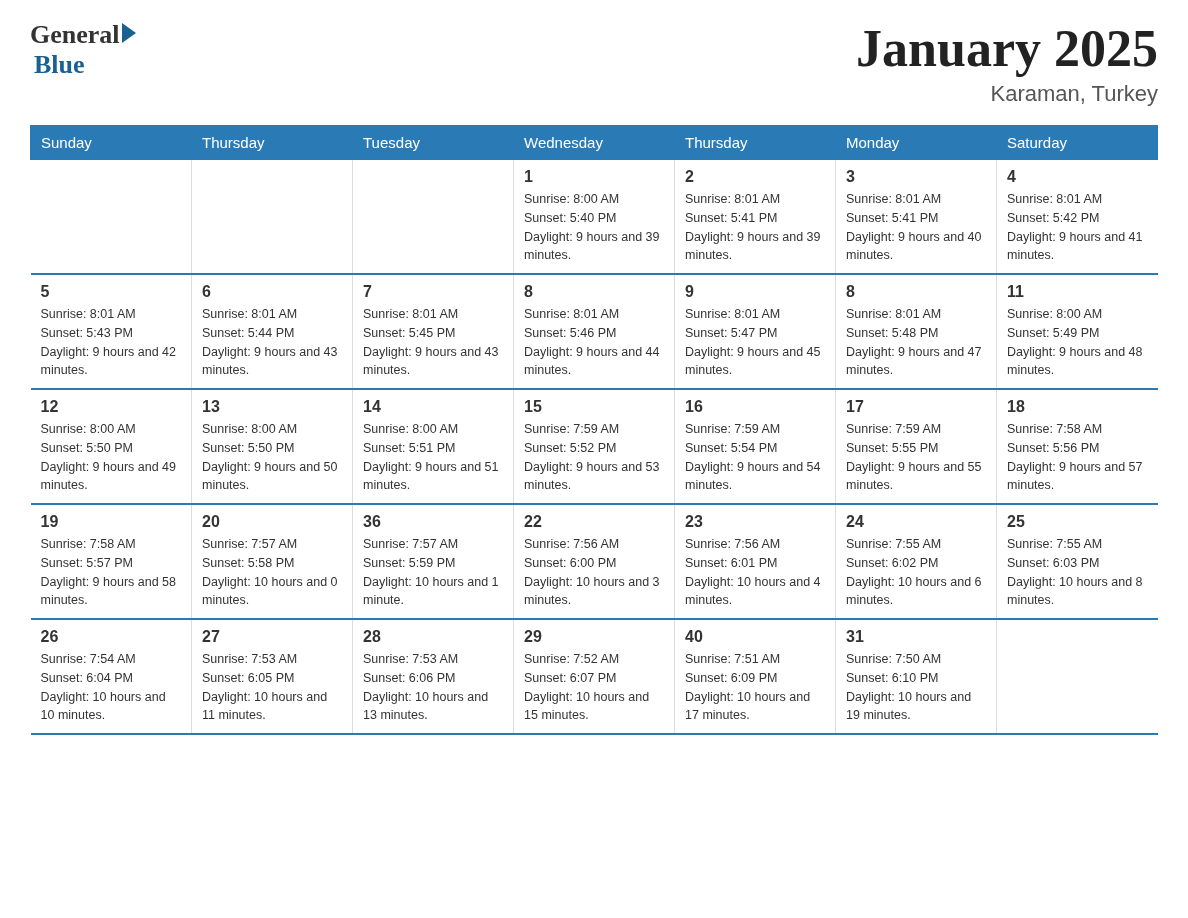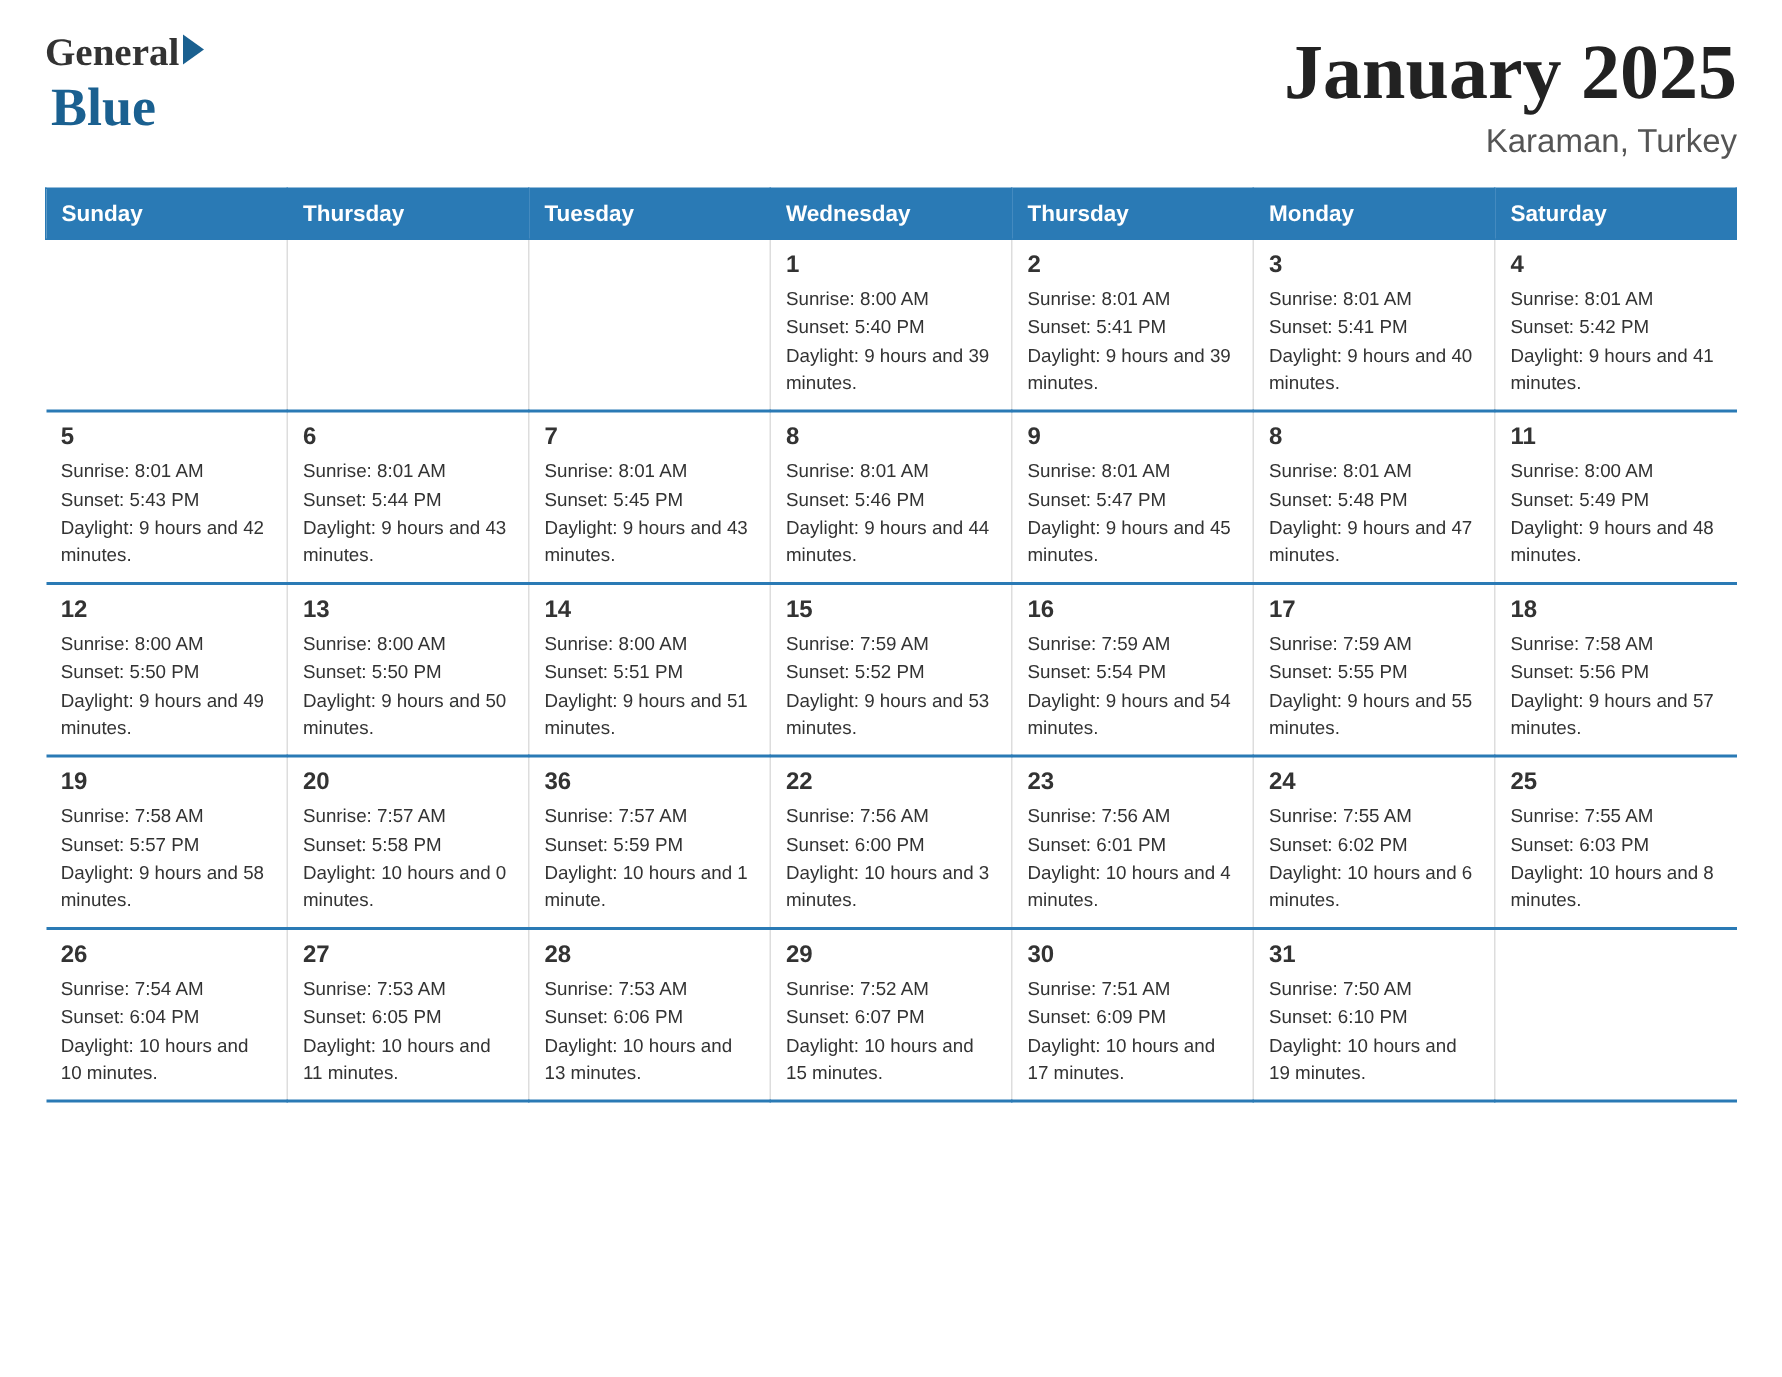--- a/index.html
+++ b/index.html
@@ -31,21 +31,21 @@
     .logo-arrow {
       width: 0;
       height: 0;
       border-left: 14px solid #1a6090;
       border-top: 10px solid transparent;
       border-bottom: 10px solid transparent;
       margin-left: 2px;
       margin-top: -4px;
     }
     .logo-blue {
-      font-size: 36px;
+      font-size: 26px;
       font-weight: bold;
       color: #1a6090;
       font-family: Georgia, serif;
       margin-left: 4px;
     }
     .logo-sub {
       display: flex;
       flex-direction: column;
       align-items: flex-start;
       justify-content: center;
@@ -72,21 +72,21 @@
     }
     table {
       width: 100%;
       border-collapse: collapse;
       table-layout: fixed;
     }
     thead tr th {
       background: #2a7ab5;
       color: #fff;
       font-size: 15px;
-      font-weight: bold;
+      font-weight: normal;
       padding: 8px 10px;
       text-align: left;
       border: 1px solid #2a7ab5;
     }
     tbody tr {
       border-bottom: 2px solid #2a7ab5;
     }
     tbody tr td {
       vertical-align: top;
       padding: 8px 10px;
@@ -267,21 +267,21 @@
         </td>
         <td>
           <span class="day-number">28</span>
           <div class="day-info">Sunrise: 7:53 AM<br>Sunset: 6:06 PM<br>Daylight: 10 hours and 13 minutes.</div>
         </td>
         <td>
           <span class="day-number">29</span>
           <div class="day-info">Sunrise: 7:52 AM<br>Sunset: 6:07 PM<br>Daylight: 10 hours and 15 minutes.</div>
         </td>
         <td>
-          <span class="day-number">30</span>
+          <span class="day-number">40</span>
           <div class="day-info">Sunrise: 7:51 AM<br>Sunset: 6:09 PM<br>Daylight: 10 hours and 17 minutes.</div>
         </td>
         <td>
           <span class="day-number">31</span>
           <div class="day-info">Sunrise: 7:50 AM<br>Sunset: 6:10 PM<br>Daylight: 10 hours and 19 minutes.</div>
         </td>
         <td class="empty-cell"></td>
       </tr>
     </tbody>
 </table>

